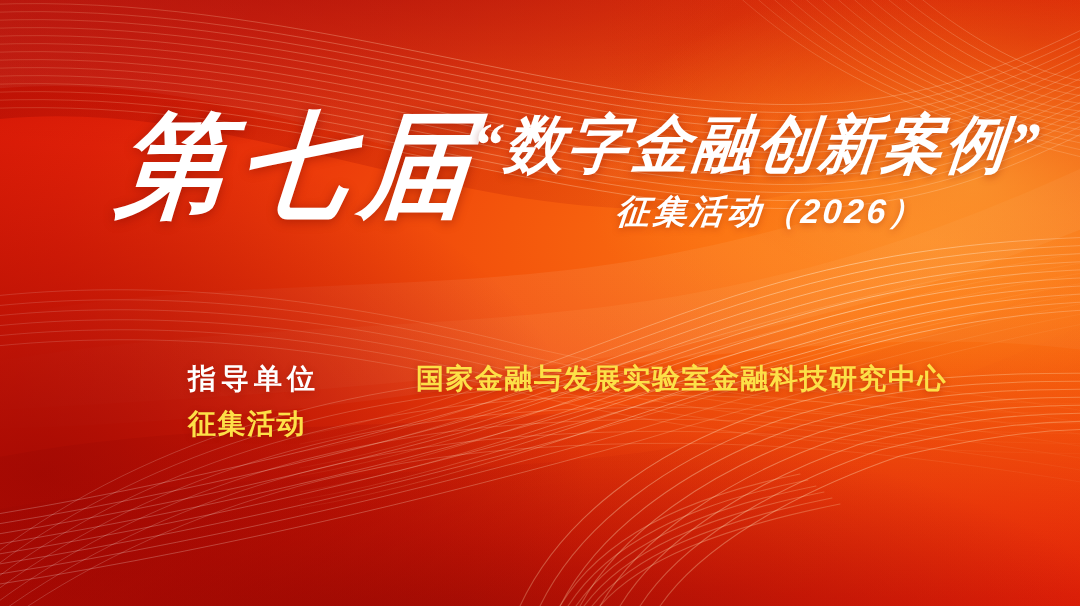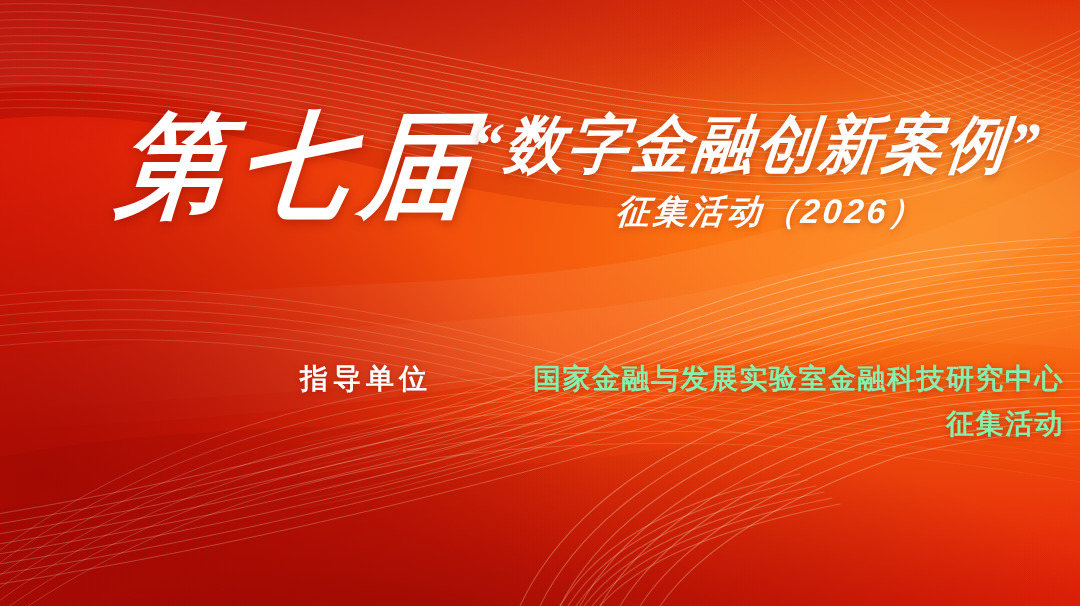--- a/index.html
+++ b/index.html
@@ -103,24 +103,23 @@
     letter-spacing: 3px;
     color: #ffffff;
     white-space: nowrap;
     text-shadow: 0 2px 7px rgba(150,28,4,0.38);
     transform: skewX(-5deg);
     transform-origin: left center;
   }
 
   .credits {
     position: absolute;
-    left: 204px;
+    left: 188px;
     top: 358px;
     width: 860px;
-    text-align: right;
   }
   .credit-row {
     display: flex;
     align-items: flex-start;
     margin-bottom: 4px;
   }
   .credit-label {
     width: 228px;
     flex: 0 0 228px;
     font-family: "Liberation Serif", "DejaVu Serif", serif;
@@ -133,21 +132,21 @@
   }
   .credit-values {
     flex: 1 1 auto;
   }
   .credit-value {
     font-family: "Liberation Serif", "DejaVu Serif", serif;
     font-weight: 700;
     font-size: 28px;
     line-height: 41px;
     letter-spacing: 1.5px;
-    color: #86efac;
+    color: #fde047;
     white-space: nowrap;
     text-shadow: 0 1px 6px rgba(140,16,3,0.45);
   }
 </style>
 </head>
 <body>
 
 <div id="poster">
 
   <div class="bg-layer" id="bg-base"></div>

